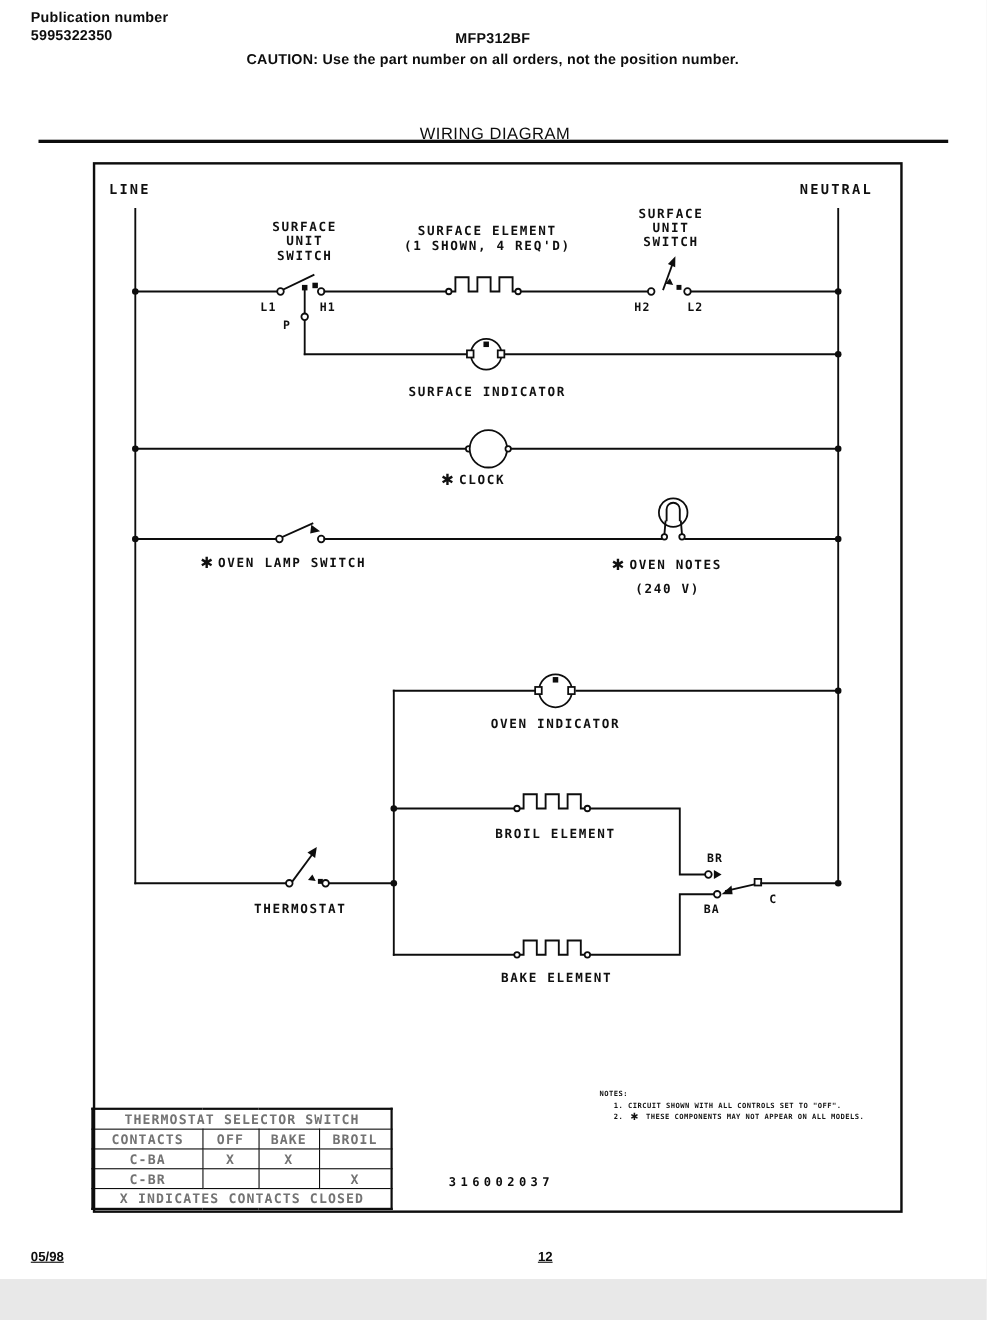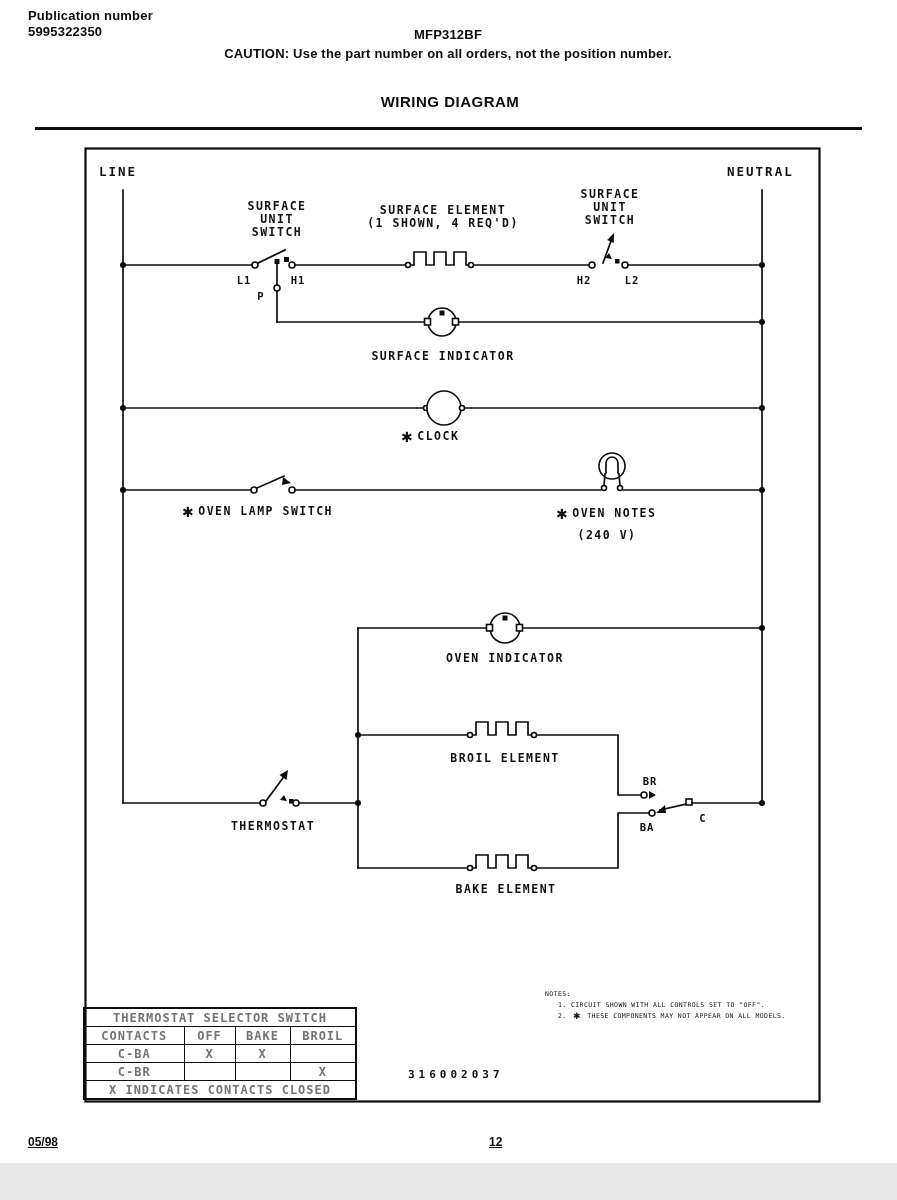--- a/index.html
+++ b/index.html
@@ -1,31 +1,31 @@
 <!DOCTYPE html>
 <html><head>
 <meta charset="utf-8">
 <style>
   html,body{margin:0;padding:0;background:#e8e8e8;}
   #page{position:relative;width:897px;height:1163px;background:#ffffff;overflow:hidden;
         font-family:"Liberation Sans",sans-serif;color:#0d0d0d;padding-left:29px;}
   .abs{position:absolute;white-space:nowrap;}
   .hdr{font-weight:700;font-size:13px;letter-spacing:.2px;}
   .ctr{transform:translateX(-50%);}
-  .title{font-weight:700;font-size:15px;letter-spacing:.5px;}
+  .title{font-weight:400;font-size:15px;letter-spacing:.5px;margin-top:20px;}
   .rule{position:absolute;background:#0d0d0d;}
   
   .dl{position:absolute;font-family:"DejaVu Sans Mono",monospace;font-weight:700;
       font-size:11.5px;letter-spacing:1.5px;white-space:nowrap;color:#101010;}
   .dl2{font-size:12.5px;letter-spacing:2px;}
   .mini{font-size:10.5px;letter-spacing:1px;}
   .multiline{text-align:center;line-height:13px;}
   .star{font-family:"DejaVu Sans",sans-serif;font-size:14px;vertical-align:-1px;margin-right:3px;}
   .starrow{display:flex;align-items:flex-start;}
-  .note{position:absolute;font-family:"DejaVu Sans Mono",monospace;font-weight:400;
+  .note{position:absolute;font-family:"DejaVu Sans Mono",monospace;font-weight:700;
         font-size:6.5px;letter-spacing:.4px;white-space:nowrap;color:#141414;}
   .note .star{font-size:9px;margin:0 2px;}
   .pn{font-family:"DejaVu Sans Mono",monospace;font-weight:700;font-size:11px;letter-spacing:4px;}
   .ftr{font-weight:700;font-size:12px;text-decoration:underline;}
   
   #seltable{position:absolute;left:83px;top:1007px;border-collapse:collapse;
             font-family:"DejaVu Sans Mono",monospace;font-weight:700;font-size:12px;
             letter-spacing:1px;color:#737373;table-layout:fixed;}
   #seltable td,#seltable th{border:1.6px solid #0d0d0d;padding:0;text-align:center;
             height:17px;overflow:hidden;}

